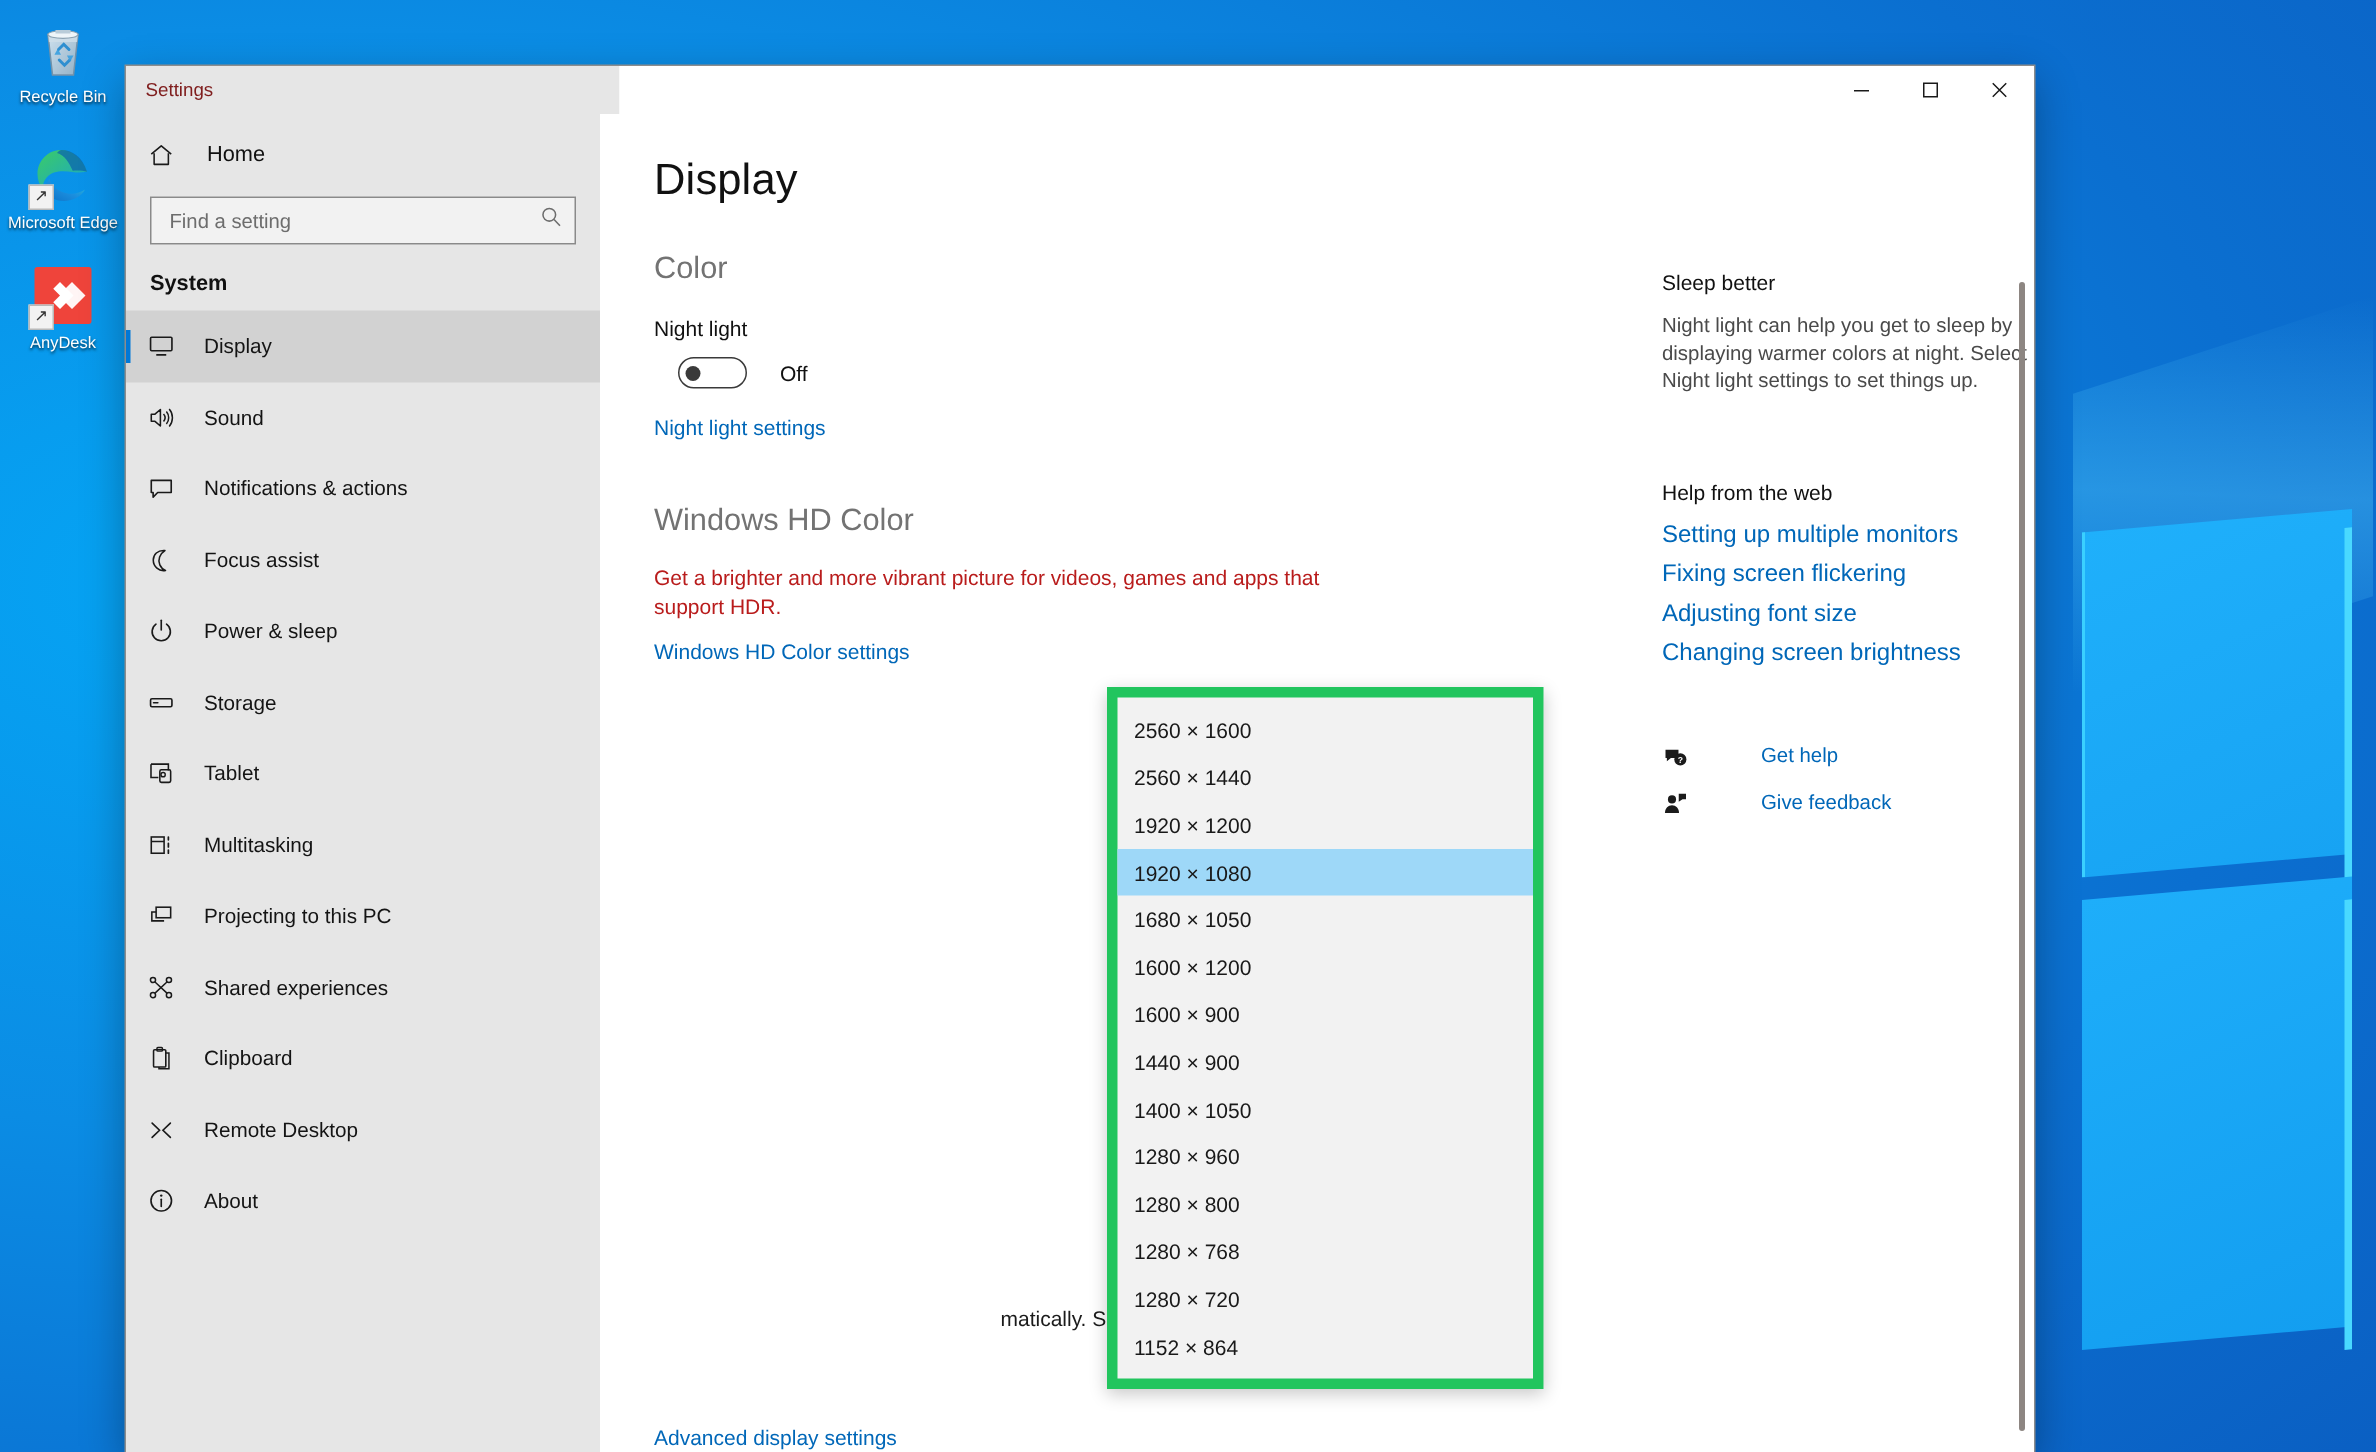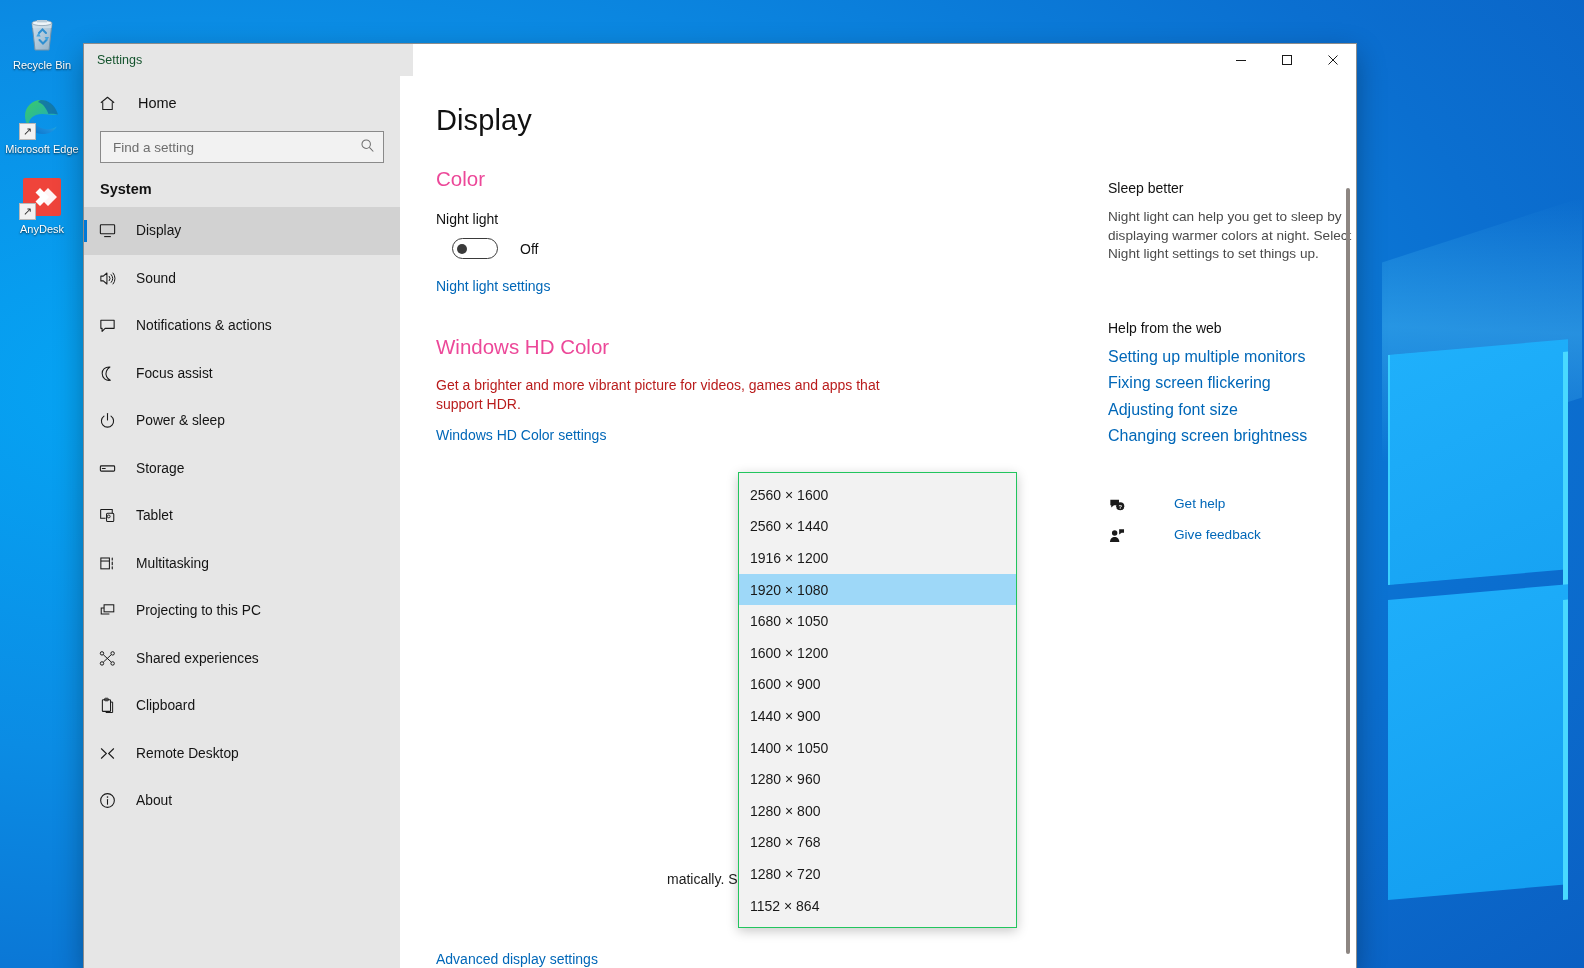--- a/index.html
+++ b/index.html
@@ -126,21 +126,21 @@
     position: relative;
     z-index: 30;
   }
   .titlebar-left {
     flex: 0 0 316px;
     background: #e6e6e6;
     display: flex;
     align-items: center;
     padding-left: 13px;
     font-size: 12.5px;
-    color: #14532d;
+    color: #7f1d1d;
   }
   .titlebar-right {
     flex: 1;
     background: #fff;
     display: flex;
     justify-content: flex-end;
     align-items: stretch;
   }
   .winbtn {
     width: 46px;
@@ -246,21 +246,21 @@
   }
   .page-title {
     font-size: 29px;
     color: #111;
     font-weight: normal;
     margin: 0 0 30px 0;
     letter-spacing: .1px;
   }
   .h2 {
     font-size: 20.5px;
-    color: #ec4899;
+    color: #737373;
     font-weight: normal;
     margin: 0 0 20px 0;
   }
   .h2.tight { margin-bottom: 17px; }
   .field-label {
     font-size: 14px;
     color: #111;
     margin-bottom: 11px;
   }
   .toggle-row {
@@ -376,24 +376,24 @@
     height: 766px;
     background: #8d8682;
     border-radius: 2px;
     cursor: pointer;
   }
 
   
   .dropdown {
     position: absolute;
     left: 338px;
-    top: 396px;
+    top: 382px;
     width: 277px;
     background: #f2f2f2;
-    border: 1px solid #22c55e;
+    border: 7px solid #22c55e;
     box-shadow: 0 3px 11px rgba(0,0,0,.22);
     z-index: 40;
     padding: 6px 0 6px 0;
   }
   .dd-item {
     height: 31.6px;
     display: flex;
     align-items: center;
     padding-left: 11px;
     font-size: 14px;
@@ -747,21 +747,21 @@
             <div class="il-txt">Give feedback</div>
           </div>
         </div>
       </div>
 
       <div class="content-scrollbar"></div>
 
       <div class="dropdown">
         <div class="dd-item">2560 × 1600</div>
         <div class="dd-item">2560 × 1440</div>
-        <div class="dd-item">1916 × 1200</div>
+        <div class="dd-item">1920 × 1200</div>
         <div class="dd-item selected">1920 × 1080</div>
         <div class="dd-item">1680 × 1050</div>
         <div class="dd-item">1600 × 1200</div>
         <div class="dd-item">1600 × 900</div>
         <div class="dd-item">1440 × 900</div>
         <div class="dd-item">1400 × 1050</div>
         <div class="dd-item">1280 × 960</div>
         <div class="dd-item">1280 × 800</div>
         <div class="dd-item">1280 × 768</div>
         <div class="dd-item">1280 × 720</div>

